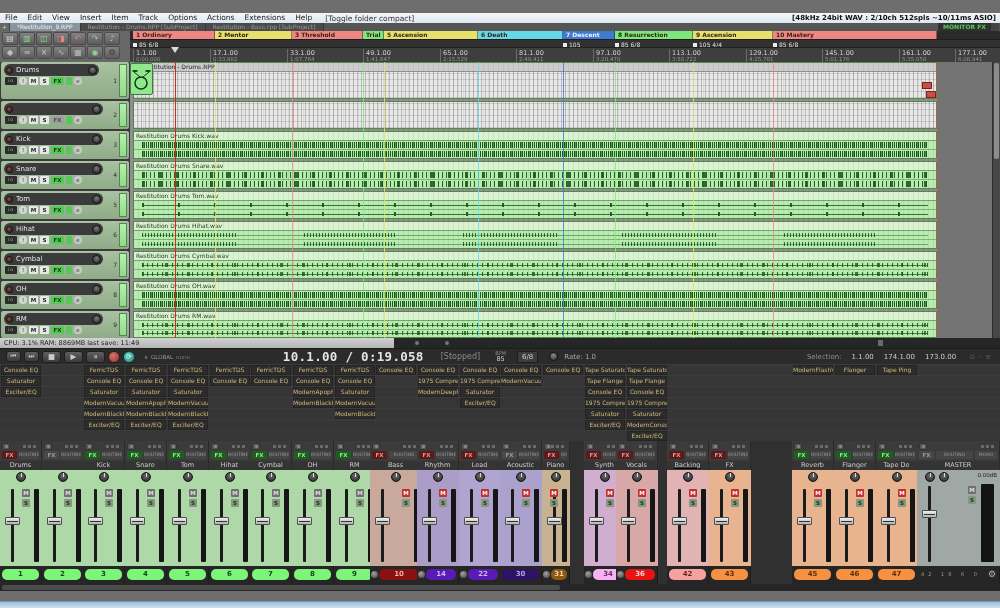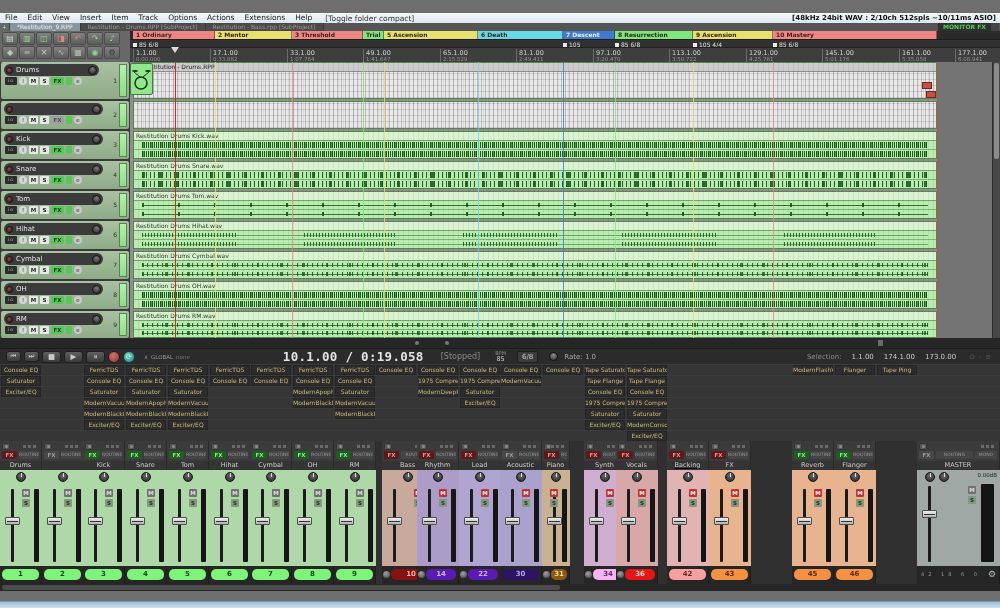--- a/index.html
+++ b/index.html
@@ -575,20 +575,21 @@
       </div>
     <div class="cursor" id="edit-cursor" style="left: 45px;"></div>
     <div class="notebox" style="left:792px;top:20px"></div>
     <div class="notebox" style="left:796px;top:29px"></div>
     <div class="vscroll">
         <div class="vthumb"></div>
       </div>
   </div>
 
   <div class="scrollrow">
+    <div class="cpu">CPU: 3.1%  RAM: 8869MB  last save: 11:49</div>
     <div class="hdot" style="left:415px"></div>
     <div class="hdot" style="left:445px"></div>
     <div class="hthumb"></div>
   </div>
 
   <div class="transport">
     <span class="tbtn">⏮</span>
     <span class="tbtn">⏭</span>
     <span class="tbtn big">■</span>
     <span class="tbtn big">▶</span>
@@ -913,21 +914,21 @@
           <span class="fslot"></span>
           <span class="fcap"></span>
           <span class="msm">M</span>
           <span class="mss">S</span>
           <span class="meter"></span>
         </div>
         <div class="s-num">
           <span class="pill" style="background: rgb(125, 245, 121); color: rgb(20, 70, 26);">9</span>
         </div>
       </div>
-      <div class="mx" style="left: 382px; width: 52px;">
+      <div class="mx" style="left: 370px; width: 52px;">
         <div class="s-top">
           <span class="s-rec"></span>
           <span class="s-dots"></span>
           <span class="s-fx fx-red">FX</span>
           <span class="s-route">ROUTING</span>
         </div>
         <div class="s-name">Bass</div>
         <div class="s-pan" style="background: rgb(201, 169, 155);">
           <span class="knob"></span>
         </div>
@@ -1159,20 +1160,42 @@
         </div>
         <div class="s-fader" style="background: rgb(232, 180, 144);">
           <span class="fslot"></span>
           <span class="fcap"></span>
           <span class="msm muted">M</span>
           <span class="mss">S</span>
           <span class="meter"></span>
         </div>
         <div class="s-num">
           <span class="pill" style="background: rgb(245, 145, 64); color: rgb(92, 47, 12);">46</span>
+        </div>
+      </div>
+      <div class="mx" style="left: 876px; width: 42px;">
+        <div class="s-top">
+          <span class="s-rec"></span>
+          <span class="s-dots"></span>
+          <span class="s-fx fx-green">FX</span>
+          <span class="s-route">ROUTING</span>
+        </div>
+        <div class="s-name">Tape De</div>
+        <div class="s-pan" style="background: rgb(232, 180, 144);">
+          <span class="knob"></span>
+        </div>
+        <div class="s-fader" style="background: rgb(232, 180, 144);">
+          <span class="fslot"></span>
+          <span class="fcap"></span>
+          <span class="msm muted">M</span>
+          <span class="mss">S</span>
+          <span class="meter"></span>
+        </div>
+        <div class="s-num">
+          <span class="pill" style="background: rgb(245, 145, 64); color: rgb(92, 47, 12);">47</span>
         </div>
       </div>
       <div class="mx" style="left: 917px; width: 83px;">
         <div class="s-top">
           <span class="s-rec"></span>
           <span class="s-dots"></span>
           <span class="s-fx fx-grey">FX</span>
           <span class="s-route" style="right: 26px;">ROUTING</span>
           <span class="s-route" style="left: auto; right: 2px; width: 22px;">MONO</span>
         </div>

